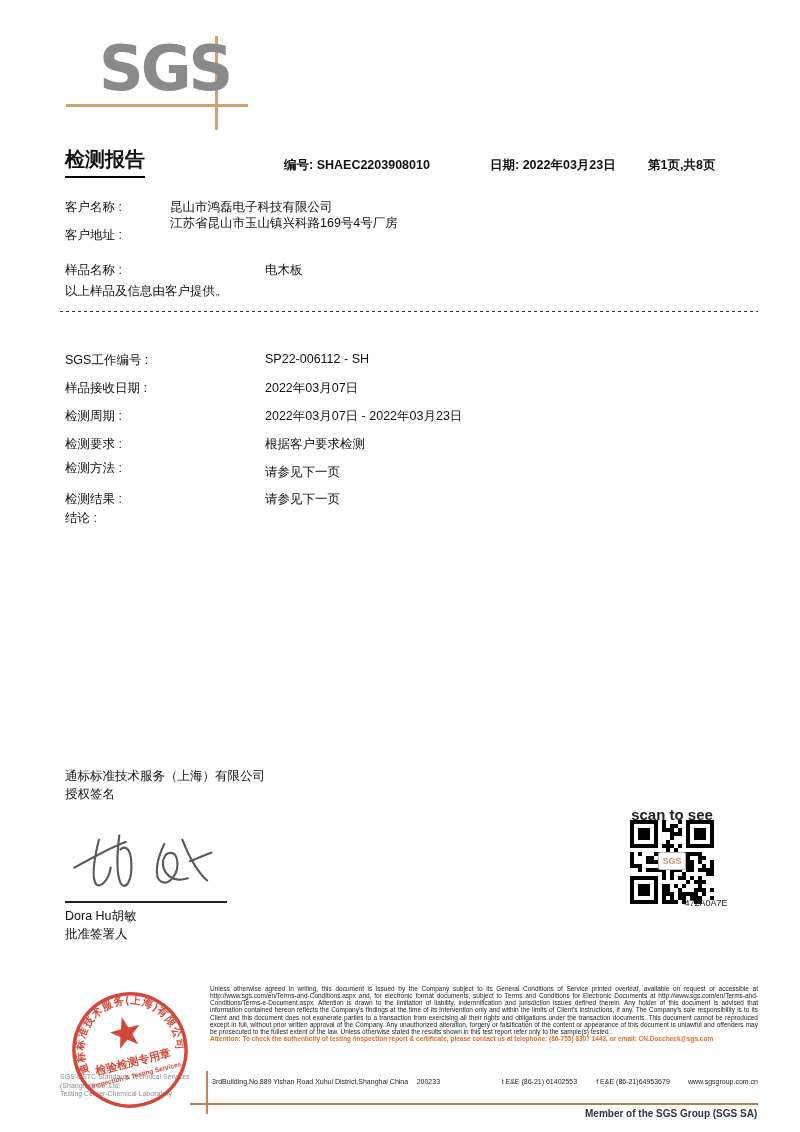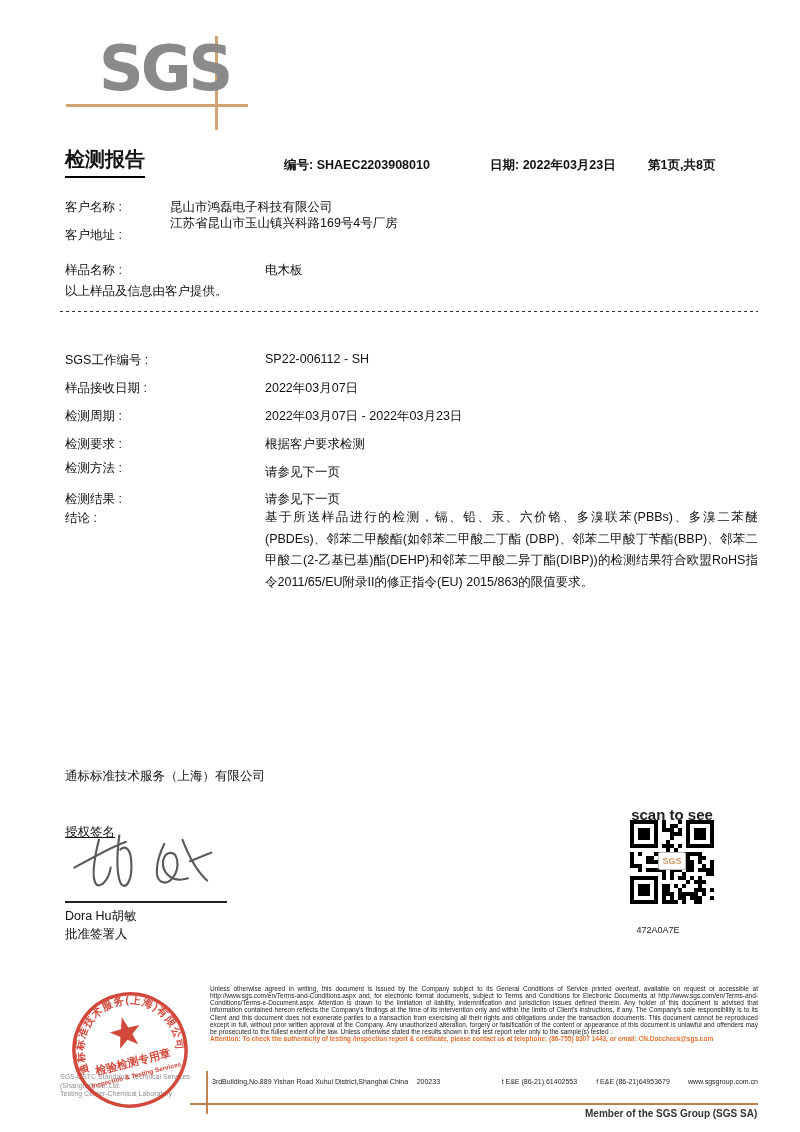--- a/index.html
+++ b/index.html
@@ -36,21 +36,21 @@
   .qr-caption { position:absolute; left:622px; top:806px; width:100px; text-align:center;
                 font-size:15px; font-weight:600; color:#222; }
   .qr-box { position:absolute; left:630px; top:820px; width:84px; height:84px; background:#fff; }
   .qr-box i { position:absolute; width:4px; height:4px; background:#000; }
   .finder { position:absolute; width:28px; height:28px; border:4px solid #000; background:#fff; }
   .finder::after { content:""; position:absolute; left:4px; top:4px; width:12px; height:12px; background:#000; }
   .f-tl { left:0; top:0; } .f-tr { right:0; top:0; } .f-bl { left:0; bottom:0; }
   .qr-center { position:absolute; left:28px; top:32px; width:28px; height:18px; background:#fff;
                border:1px solid #bbb; border-radius:2px; font-size:9px; font-weight:bold; color:#c96;
                display:flex; align-items:center; justify-content:center; }
-  .qr-id { position:absolute; left:612px; top:898px; width:92px; text-align:center; font-size:9px; color:#222;margin-top:27px; }
+  .qr-id { position:absolute; left:660px; top:898px; width:92px; text-align:center; font-size:9px; color:#222; }
 
   
   .stamp { position:absolute; left:66px; top:986px; width:128px; height:128px;
            transform:rotate(-14deg); opacity:.92; }
   .stamp-sub { position:absolute; left:60px; top:1073px; width:155px; font-size:7px;
                line-height:8.5px; color:#8f8f8f; }
 
   
   .legal { position:absolute; left:210px; top:985px; width:548px; font-size:6.5px;
            line-height:7.15px; text-align:justify; color:#222; font-weight:500; }
@@ -105,24 +105,23 @@
   <div class="lbl" style="top:408px;">检测周期 :</div>
   <div class="val val-detail" style="top:408px;">2022年03月07日 - 2022年03月23日</div>
   <div class="lbl" style="top:436px;">检测要求 :</div>
   <div class="val val-detail" style="top:436px;">根据客户要求检测</div>
   <div class="lbl" style="top:460px;">检测方法 :</div>
   <div class="val val-detail" style="top:464px;">请参见下一页</div>
   <div class="lbl" style="top:491px;">检测结果 :</div>
   <div class="val val-detail" style="top:491px;">请参见下一页</div>
 
   <div class="lbl" style="top:510px;">结论 :</div>
-  <div class="conclusion">基于所送样品进行的检测，镉、铅、汞、六价铬、多溴联苯(PBBs)、多溴二苯醚(PBDEs)、邻苯二甲酸酯(如邻苯二甲酸二丁酯 (DBP)、邻苯二甲酸丁苄酯(BBP)、邻苯二甲酸二(2-乙基已基)酯(DEHP)和邻苯二甲酸二异丁酯(DIBP))的检测结果符合欧盟RoHS指令2011/65/EU附录II的修正指令(EU) 2015/863的限值要求。</div>
 
   <div class="lbl" style="top:768px;">通标标准技术服务（上海）有限公司</div>
-  <div class="lbl" style="top:824px;text-decoration:underline;">授权签名</div>
+  <div class="lbl" style="top:786px;">授权签名</div>
 
   <svg class="sig-svg" width="150" height="80" viewBox="0 0 140 74">
     <g fill="none" stroke="#5a5a5a" stroke-width="2" stroke-linecap="round">
       <path d="M4,46 C22,36 40,26 52,22"></path>
       <path d="M27,20 C23,36 20,54 24,61 C28,66 36,58 38,46"></path>
       <path d="M46,16 C44,32 43,50 47,60 C51,68 59,60 57,38 C56,28 51,25 47,29"></path>
       <path d="M88,24 C81,38 78,55 85,59 C93,63 102,51 100,39 C98,29 89,31 87,39 C85,50 95,61 110,56"></path>
       <path d="M105,20 C110,33 118,49 128,58"></path>
       <path d="M112,40 C119,37 126,34 132,32"></path>
     </g>

